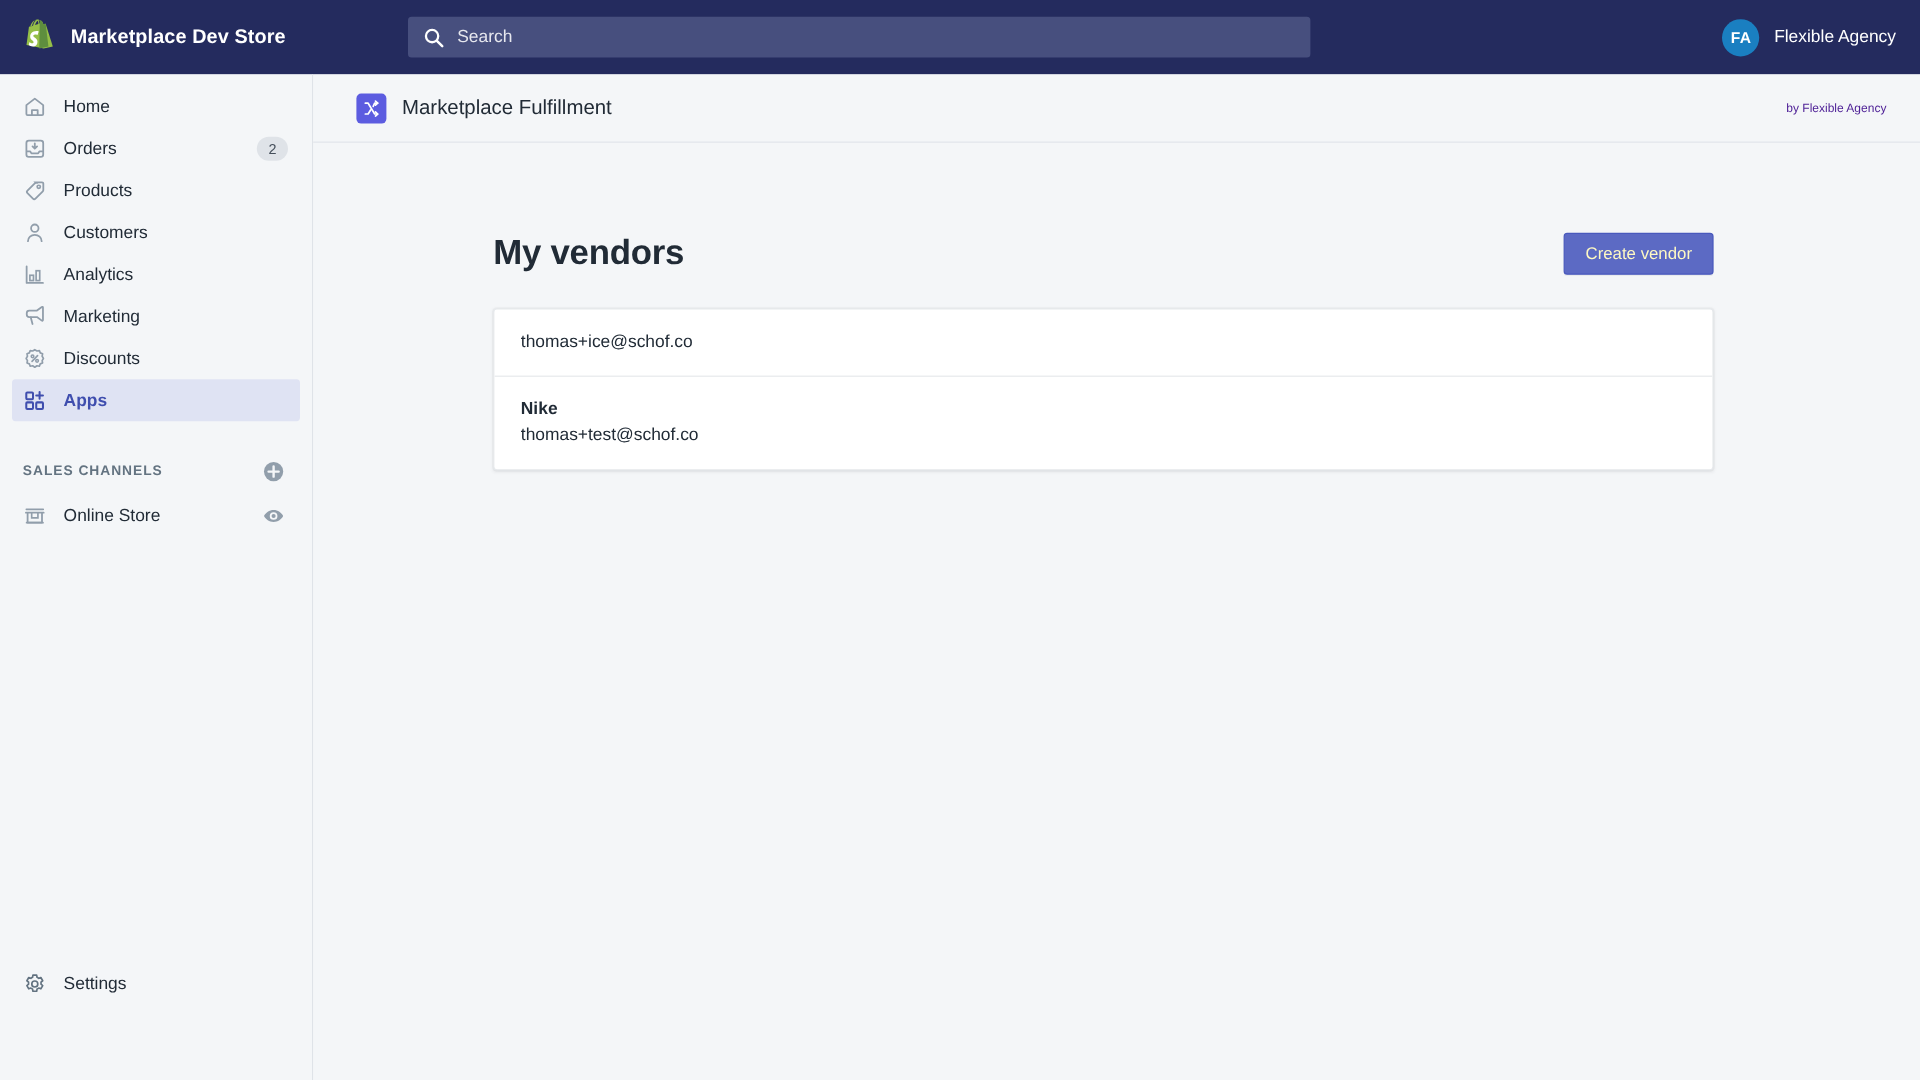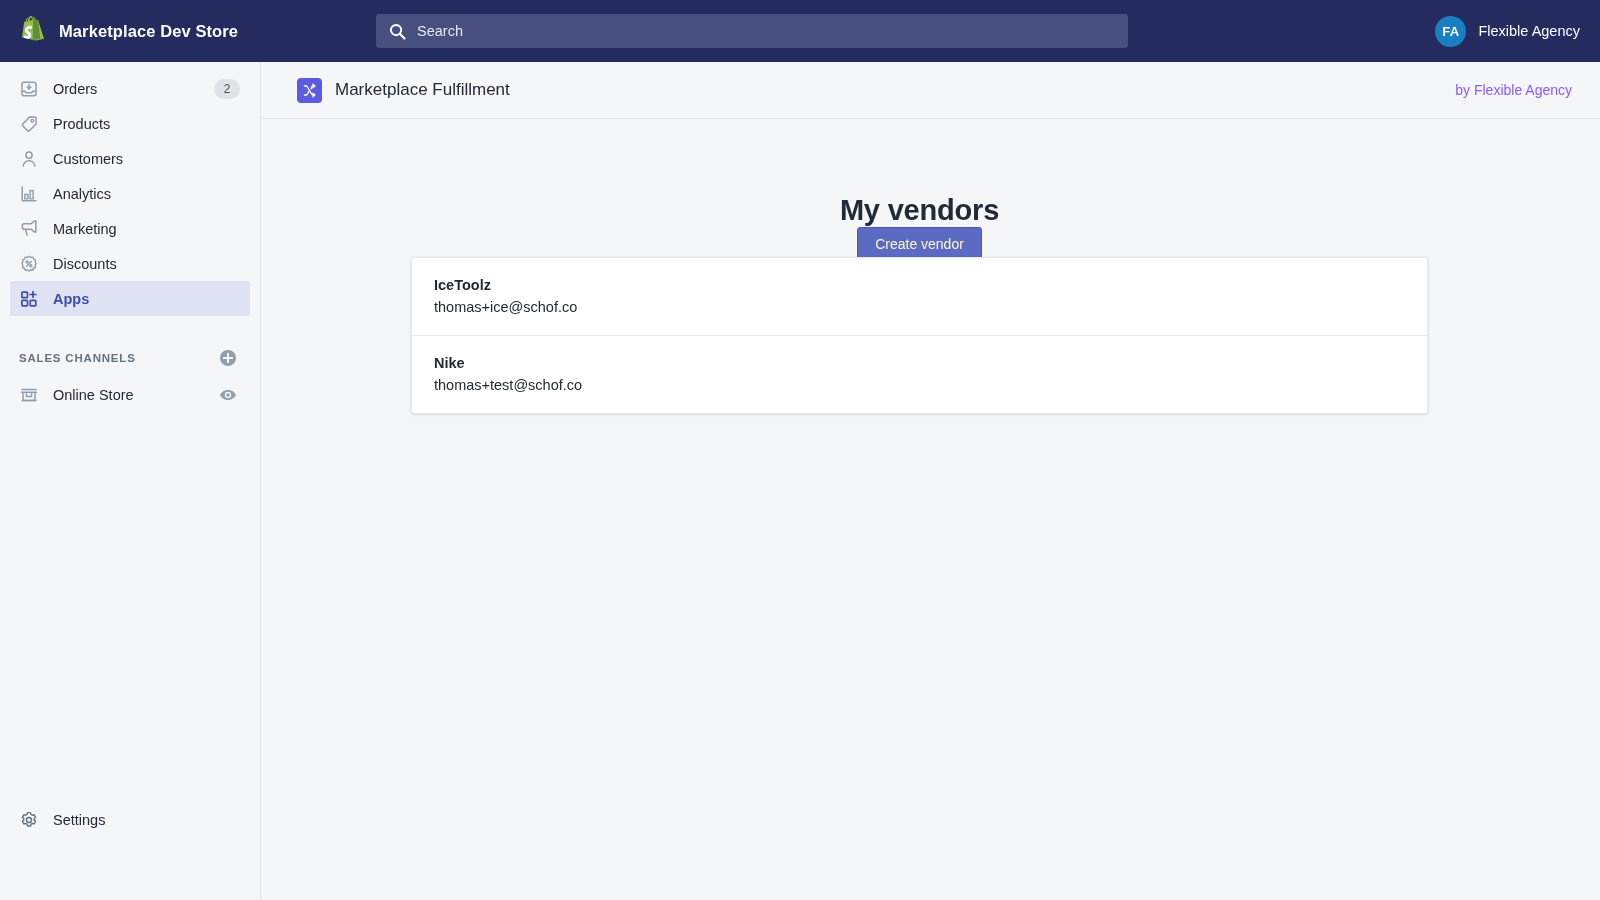--- a/index.html
+++ b/index.html
@@ -20,21 +20,21 @@
   }
   .brand {
     display: flex; align-items: center; gap: 13px;
     width: 260px; padding-left: 18px; height: 62px;
   }
   .shopify-logo { width: 28px; height: 30px; display: block; }
   .brand-name {
     color: #ffffff; font-size: 16.5px; font-weight: bold;
     letter-spacing: .1px; white-space: nowrap;
   }
-  .search-wrap { flex: 0 0 auto; margin-left: 116px; }
+  .search-wrap { flex: 0 0 auto; margin-left: 80px; }
   .search-field {
     width: 752px; height: 34px;
     background: #474f7e; border-radius: 3px;
     display: flex; align-items: center; padding: 0 12px; gap: 10px;
     cursor: text;
   }
   .search-field svg { flex: 0 0 auto; display:block; }
   .search-placeholder { color: #e6e7ee; font-size: 14.5px; }
   .account {
     position: absolute; right: 20px; top: 0; height: 62px;
@@ -110,32 +110,32 @@
     display: flex; align-items: center; gap: 13px; margin-left: 36px;
   }
   .app-icon {
     width: 25px; height: 25px; border-radius: 4px;
     background: #5c5ce0; display: flex;
     align-items: center; justify-content: center;
   }
   .app-title { font-size: 17px; color: #212b36; }
   .app-author {
     position: absolute; right: 28px;
-    font-size: 14px; color: #8b5cf6;
+    font-size: 10px; color: #4c1d95;
   }
 
   
   .main {
     position: absolute; top: 119px; left: 261px;
     width: 1339px; height: 781px;
     background: #f4f6f8;
   }
   .page-head {
     position: absolute; top: 75px; left: 150px; width: 1017px;
-    display: flex; align-items: center; justify-content: space-between; flex-direction: column;
+    display: flex; align-items: center; justify-content: space-between;
   }
   .page-title {
     font-size: 29px; font-weight: bold; color: #212b36;
     letter-spacing: -.2px;
   }
   .btn-primary {
     background: #5c6ac4; color: #fef9c3;
     font-size: 14px; font-family: inherit;
     border: 1px solid #4959bd; border-radius: 3px;
     padding: 9px 17px; cursor: pointer;
@@ -193,20 +193,29 @@
 
   <div class="account">
     <div class="avatar">FA</div>
     <span class="account-name">Flexible Agency</span>
   </div>
 </div>
 
 <div class="sidebar">
   <div class="nav-list">
 
+    <div class="nav-item">
+      <span class="ico">
+        <svg width="20" height="20" viewBox="0 0 20 20" fill="none" xmlns="http://www.w3.org/2000/svg">
+          <path d="M3 8.6L10 3.2l7 5.4V16a1 1 0 0 1-1 1H4a1 1 0 0 1-1-1V8.6z" stroke="#919eab" stroke-width="1.5" stroke-linejoin="round"></path>
+          <path d="M7.6 17v-4.2h4.8V17" stroke="#919eab" stroke-width="1.5" stroke-linejoin="round"></path>
+        </svg>
+      </span>
+      <span class="lbl">Home</span>
+    </div>
 
     <div class="nav-item">
       <span class="ico">
         <svg width="20" height="20" viewBox="0 0 20 20" fill="none" xmlns="http://www.w3.org/2000/svg">
           <rect x="3" y="3.2" width="14" height="13.6" rx="2" stroke="#919eab" stroke-width="1.5"></rect>
           <path d="M3 12.2h3.2l1 1.6h5.6l1-1.6H17" stroke="#919eab" stroke-width="1.5" stroke-linejoin="round"></path>
           <path d="M10 5.4v4.4M8.1 8l1.9 1.9L11.9 8" stroke="#919eab" stroke-width="1.5" stroke-linecap="round" stroke-linejoin="round"></path>
         </svg>
       </span>
       <span class="lbl">Orders</span>
@@ -335,21 +344,20 @@
 </div>
 
 <div class="main">
   <div class="page-head">
     <h1 class="page-title">My vendors</h1>
     <button class="btn-primary">Create vendor</button>
   </div>
 
   <div class="card">
     <div class="vendor-row">
-      <div class="vendor-name">IceToolz</div>
       <div class="vendor-email">thomas+ice@schof.co</div>
     </div>
     <div class="vendor-row">
       <div class="vendor-name">Nike</div>
       <div class="vendor-email">thomas+test@schof.co</div>
     </div>
   </div>
 </div>
 
 </body></html>

